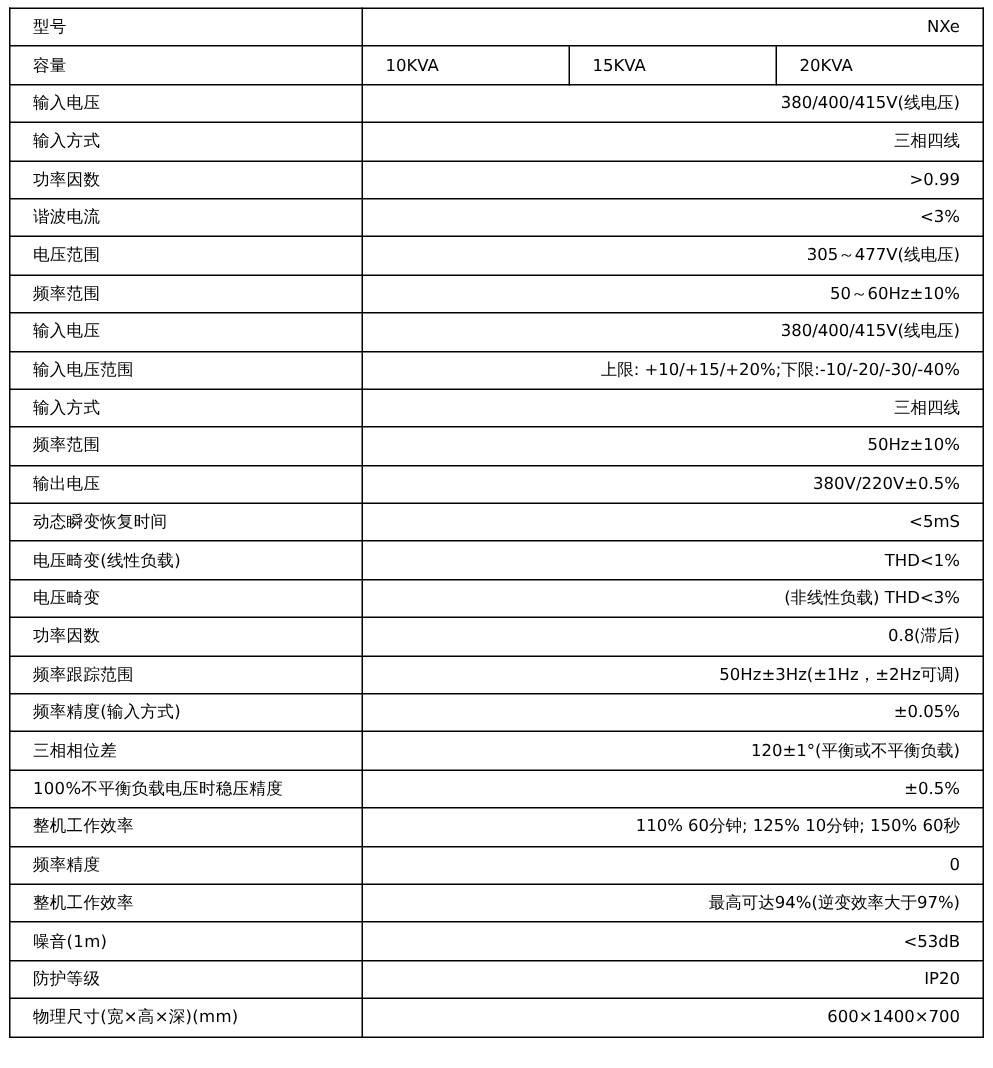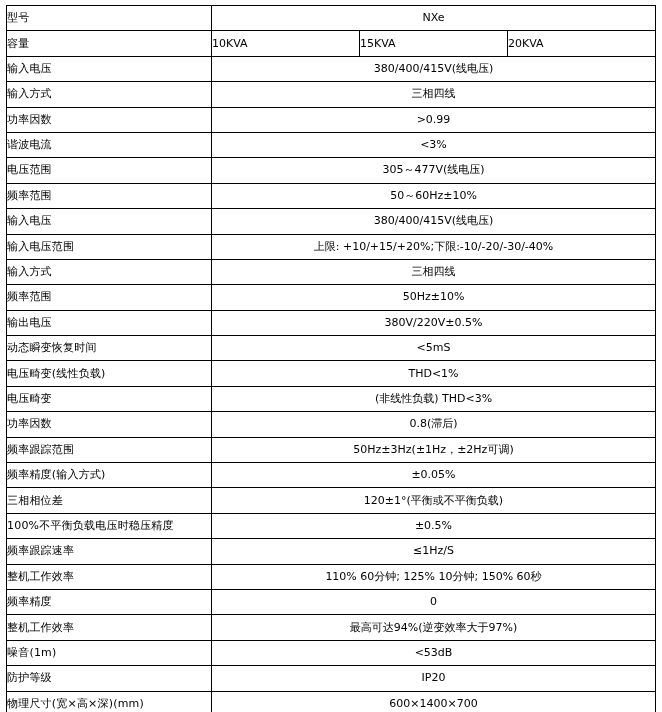--- a/index.html
+++ b/index.html
@@ -22,33 +22,33 @@
     border-collapse: collapse;
     width: 650px;
     margin: 5px 0 0 6px;
     table-layout: fixed;
   }
   table.spec td {
     border: 1px solid #000000;
     font-size: 11px;
     line-height: 1.1;
     height: 24.4px;
-    padding: 0 0;
+    padding: 0 15px;
     vertical-align: middle;
     white-space: nowrap;
     overflow: hidden;
   }
   td.label {
     width: 204px;
     text-align: left;
     padding-left: 7px;
     letter-spacing: 0.2px;
   }
   td.val {
-    text-align: center;
+    text-align: right;
   }
   td.val-third {
     text-align: left;
     width: 148px;
   }
 </style>
 </head>
 <body>
 
 <div id="sheet">
@@ -134,24 +134,20 @@
         </tr>
         <tr>
           <td class="label">三相相位差</td>
           <td class="val" colspan="3">120±1°(平衡或不平衡负载)</td>
         </tr>
         <tr>
           <td class="label">100%不平衡负载电压时稳压精度</td>
           <td class="val" colspan="3">±0.5%</td>
         </tr>
         <tr>
-          <td class="label">频率跟踪速率</td>
-          <td class="val" colspan="3">≤1Hz/S</td>
-        </tr>
-        <tr>
           <td class="label">整机工作效率</td>
           <td class="val" colspan="3">110% 60分钟; 125% 10分钟; 150% 60秒</td>
         </tr>
         <tr>
           <td class="label">频率精度</td>
           <td class="val" colspan="3">0</td>
         </tr>
         <tr>
           <td class="label">整机工作效率</td>
           <td class="val" colspan="3">最高可达94%(逆变效率大于97%)</td>

